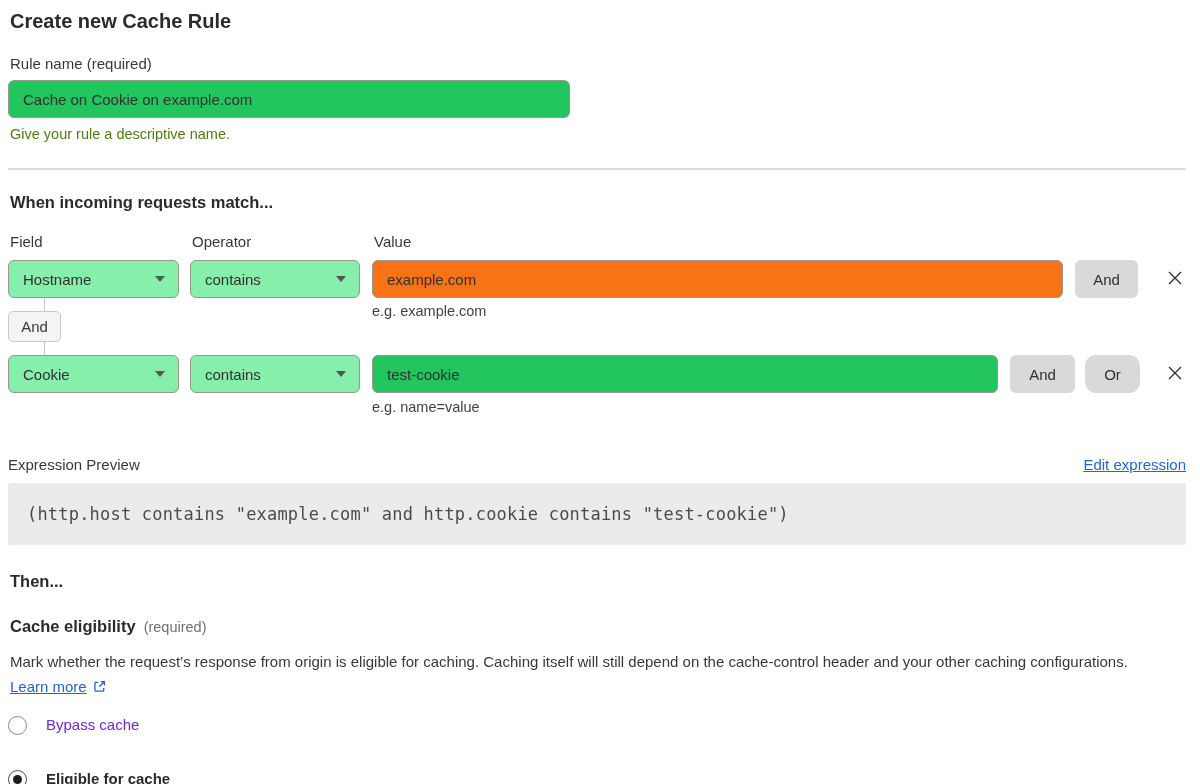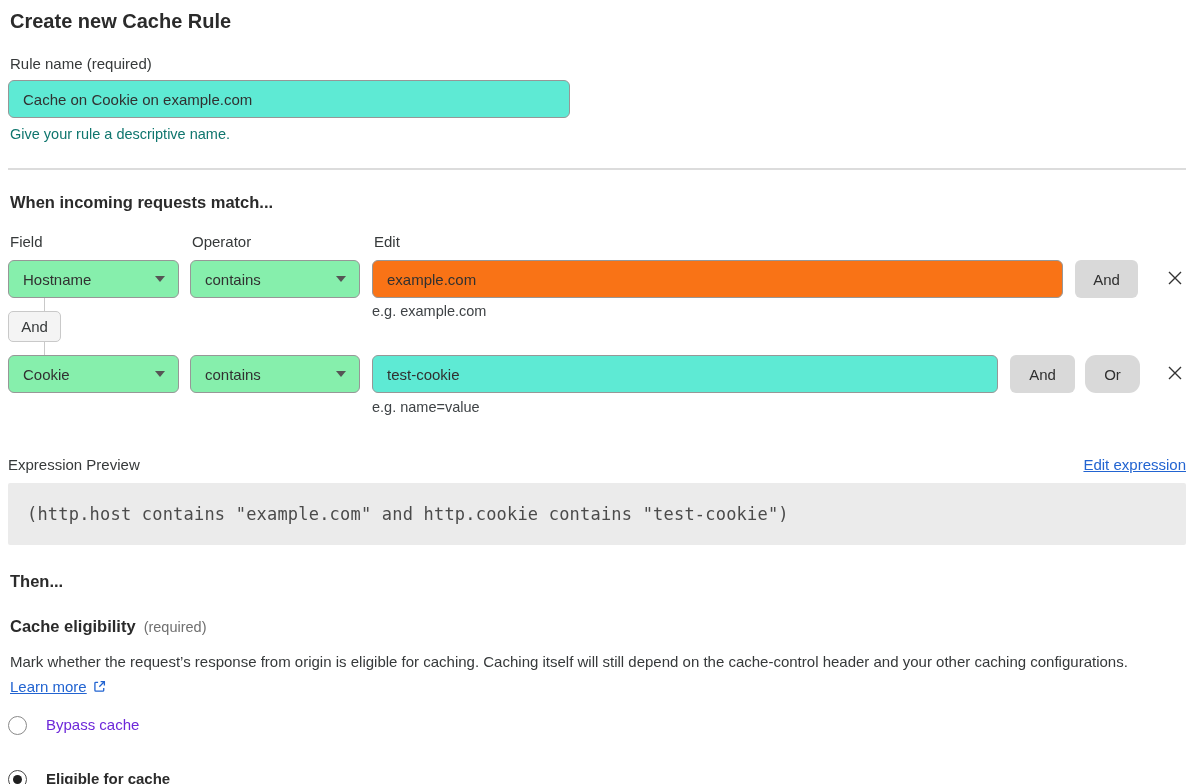--- a/index.html
+++ b/index.html
@@ -11,24 +11,24 @@
   }
   .container { padding:8px 14px 0 8px; }
 
   .page-title { font-size:20px; font-weight:bold; color:#2b2b2b; margin:0 0 0 2px; line-height:26px; }
 
   .field-label { margin:21px 0 0 2px; line-height:18px; font-size:15px; color:#36393a; }
 
   .text-input {
     height:38px; border:1px solid #979797; border-radius:6px;
     padding:0 14px; font-family:"Liberation Sans",sans-serif; font-size:15px;
-    color:#313131; background:#5eead4; outline:none; display:block;
+    color:#313131; background:#22c55e; outline:none; display:block;
   }
   .rule-name-input { width:562px; margin-top:7px; }
-  .help-text { margin:7px 0 0 2px; line-height:18px; font-size:14.5px; color:#0f766e; }
+  .help-text { margin:7px 0 0 2px; line-height:18px; font-size:14.5px; color:#4d7c0f; }
 
   .divider { height:2px; background:#dcdcdc; margin-top:25px; }
 
   .section-heading { font-size:16.5px; font-weight:bold; color:#2b2b2b; margin:22px 0 0 2px; line-height:20px; }
 
   .col-labels { display:flex; margin-top:21px; font-size:15px; color:#36393a; line-height:18px; }
   .cl-field { width:182px; padding-left:2px; }
   .cl-op { width:182px; padding-left:2px; }
   .cl-val { padding-left:2px; }
 
@@ -111,21 +111,21 @@
   <input class="text-input rule-name-input" type="text" value="Cache on Cookie on example.com" style="">
   <div class="help-text">Give your rule a descriptive name.</div>
 
   <div class="divider"></div>
 
   <div class="section-heading">When incoming requests match...</div>
 
   <div class="col-labels">
     <span class="cl-field">Field</span>
     <span class="cl-op">Operator</span>
-    <span class="cl-val">Edit</span>
+    <span class="cl-val">Value</span>
   </div>
 
   <div class="cond-row">
     <div class="select sel-field">
       <span>Hostname</span>
       <span class="caret"></span>
     </div>
     <div class="select sel-op">
       <span>contains</span>
       <span class="caret"></span>

